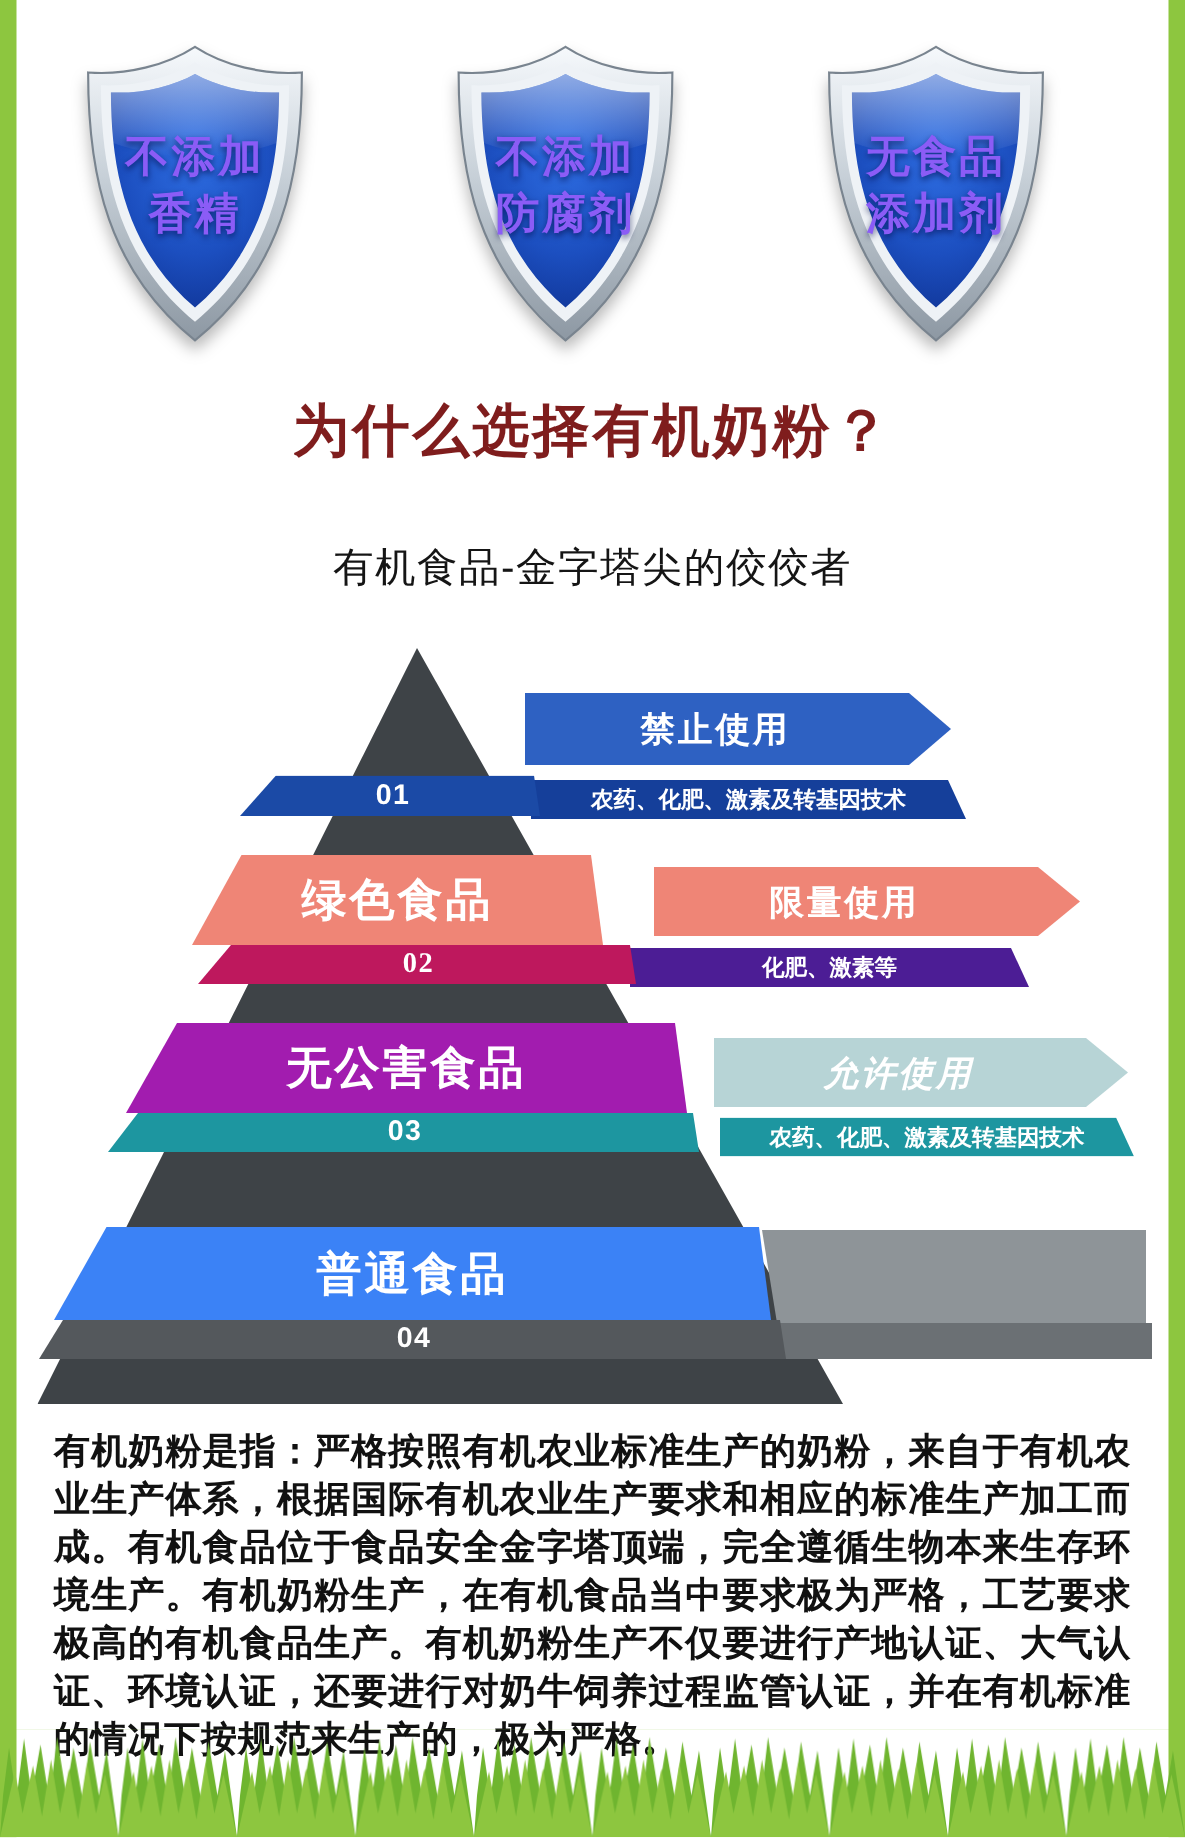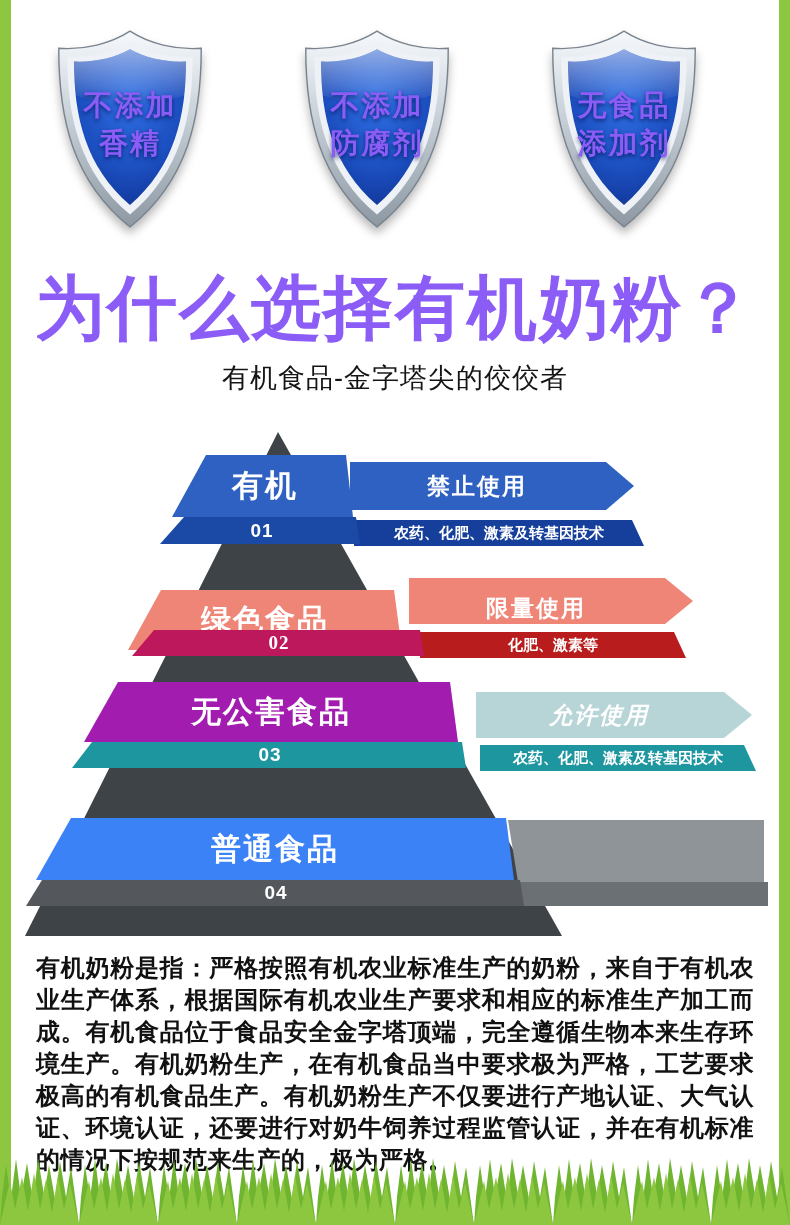--- a/index.html
+++ b/index.html
@@ -14,21 +14,21 @@
   
   .badges { position:absolute; top:24px; left:54px; display:flex; gap:95px; z-index:2; }
   .shield { position:relative; width:152px; height:212px; }
   .shield svg { filter:drop-shadow(0 6px 5px rgba(0,0,0,.28)); }
   .shield .txt { position:absolute; top:62px; left:0; width:100%; text-align:center;
     color:#8b5cf6; font-weight:bold; font-size:29px; line-height:1.32;
     text-shadow:0 2px 4px rgba(0,10,70,.65); letter-spacing:2px; }
 
   
   .heading { position:absolute; top:262px; left:0; width:100%; text-align:center;
-    font-size:70px; font-weight:900; color:#8b5cf6; letter-spacing:2px; z-index:2; }
+    font-size:38px; font-weight:900; color:#7f1d1d; letter-spacing:2px; z-index:2; }
   .subtitle { position:absolute; top:360px; left:0; width:100%; text-align:center;
     font-size:27px; color:#151515; letter-spacing:1px; z-index:2; }
 
   
   .pyramid { position:absolute; top:420px; left:0; width:790px; height:520px; z-index:2; }
   .tri { position:absolute; left:0; top:0; width:790px; height:520px; background:#3e4347;
     clip-path:polygon(278px 12px, 25px 516px, 562px 516px); z-index:1; }
   .piece { position:absolute; color:#fff; font-weight:bold; display:flex;
     align-items:center; justify-content:center; }
   .band { z-index:3; font-size:30px; letter-spacing:2px; filter:drop-shadow(0 3px 3px rgba(0,0,0,.25)); }
@@ -39,26 +39,26 @@
   .b1 { left:172px; top:35px;  width:186px; height:62px; background:#2e61c2; font-size:31px;
         clip-path:polygon(34px 0,174px 0,181px 100%,0 100%); }
   .s1 { left:160px; top:97px;  width:204px; height:27px; background:#1b4aa6;
         clip-path:polygon(24px 0,196px 0,200px 100%,0 100%); }
   .r1 { left:350px; top:42px;  width:284px; height:48px; background:#2e61c2;
         clip-path:polygon(0 0,256px 0,284px 50%,256px 100%,0 100%); }
   .n1 { left:354px; top:100px; width:290px; height:26px; background:#153f9a;
         clip-path:polygon(0 0,278px 0,290px 100%,0 100%); }
 
   .b2 { left:128px; top:150px; width:274px; height:60px; background:#ef8576;
-        clip-path:polygon(33px 0,266px 0,274px 100%,0 100%);margin-top:20px; }
+        clip-path:polygon(33px 0,266px 0,274px 100%,0 100%); }
   .s2 { left:132px; top:210px; width:294px; height:26px; background:#be185d;
         clip-path:polygon(22px 0,288px 0,292px 100%,0 100%);font-family:Liberation Serif, serif; }
-  .r2 { left:409px; top:158px; width:284px; height:46px; background:#ef8576;
-        clip-path:polygon(0 0,256px 0,284px 50%,256px 100%,0 100%);align-items:flex-end; }
-  .n2 { left:420px; top:212px; width:266px; height:26px; background:#b91c1c;
+  .r2 { left:436px; top:158px; width:284px; height:46px; background:#ef8576;
+        clip-path:polygon(0 0,256px 0,284px 50%,256px 100%,0 100%); }
+  .n2 { left:420px; top:212px; width:266px; height:26px; background:#4c1d95;
         clip-path:polygon(0 0,254px 0,266px 100%,0 100%); }
 
   .b3 { left:84px;  top:262px; width:374px; height:60px; background:#a21caf;
         clip-path:polygon(34px 0,366px 0,374px 100%,0 100%); }
   .s3 { left:72px;  top:322px; width:396px; height:26px; background:#1d96a0;
         clip-path:polygon(20px 0,390px 0,394px 100%,0 100%); }
   .r3 { left:476px; top:272px; width:276px; height:46px; background:#b7d4d6;
         clip-path:polygon(0 0,248px 0,276px 50%,248px 100%,0 100%);font-style:italic; }
   .n3 { left:480px; top:325px; width:276px; height:26px; background:#1d96a0;
         clip-path:polygon(0 0,264px 0,276px 100%,0 100%); }
@@ -144,23 +144,20 @@
       </div>
     </div>
   </div>
 
   <h1 class="heading">为什么选择有机奶粉？</h1>
   <div class="subtitle">有机食品-金字塔尖的佼佼者</div>
 
   <div class="pyramid">
     <div class="tri"></div>
 
-    <div class="piece band b1">
-      <span>有机</span>
-    </div>
     <div class="piece strip s1">
       <span>01</span>
     </div>
     <div class="piece ribbon r1">
       <span>禁止使用</span>
     </div>
     <div class="piece note n1">
       <span>农药、化肥、激素及转基因技术</span>
     </div>
 

